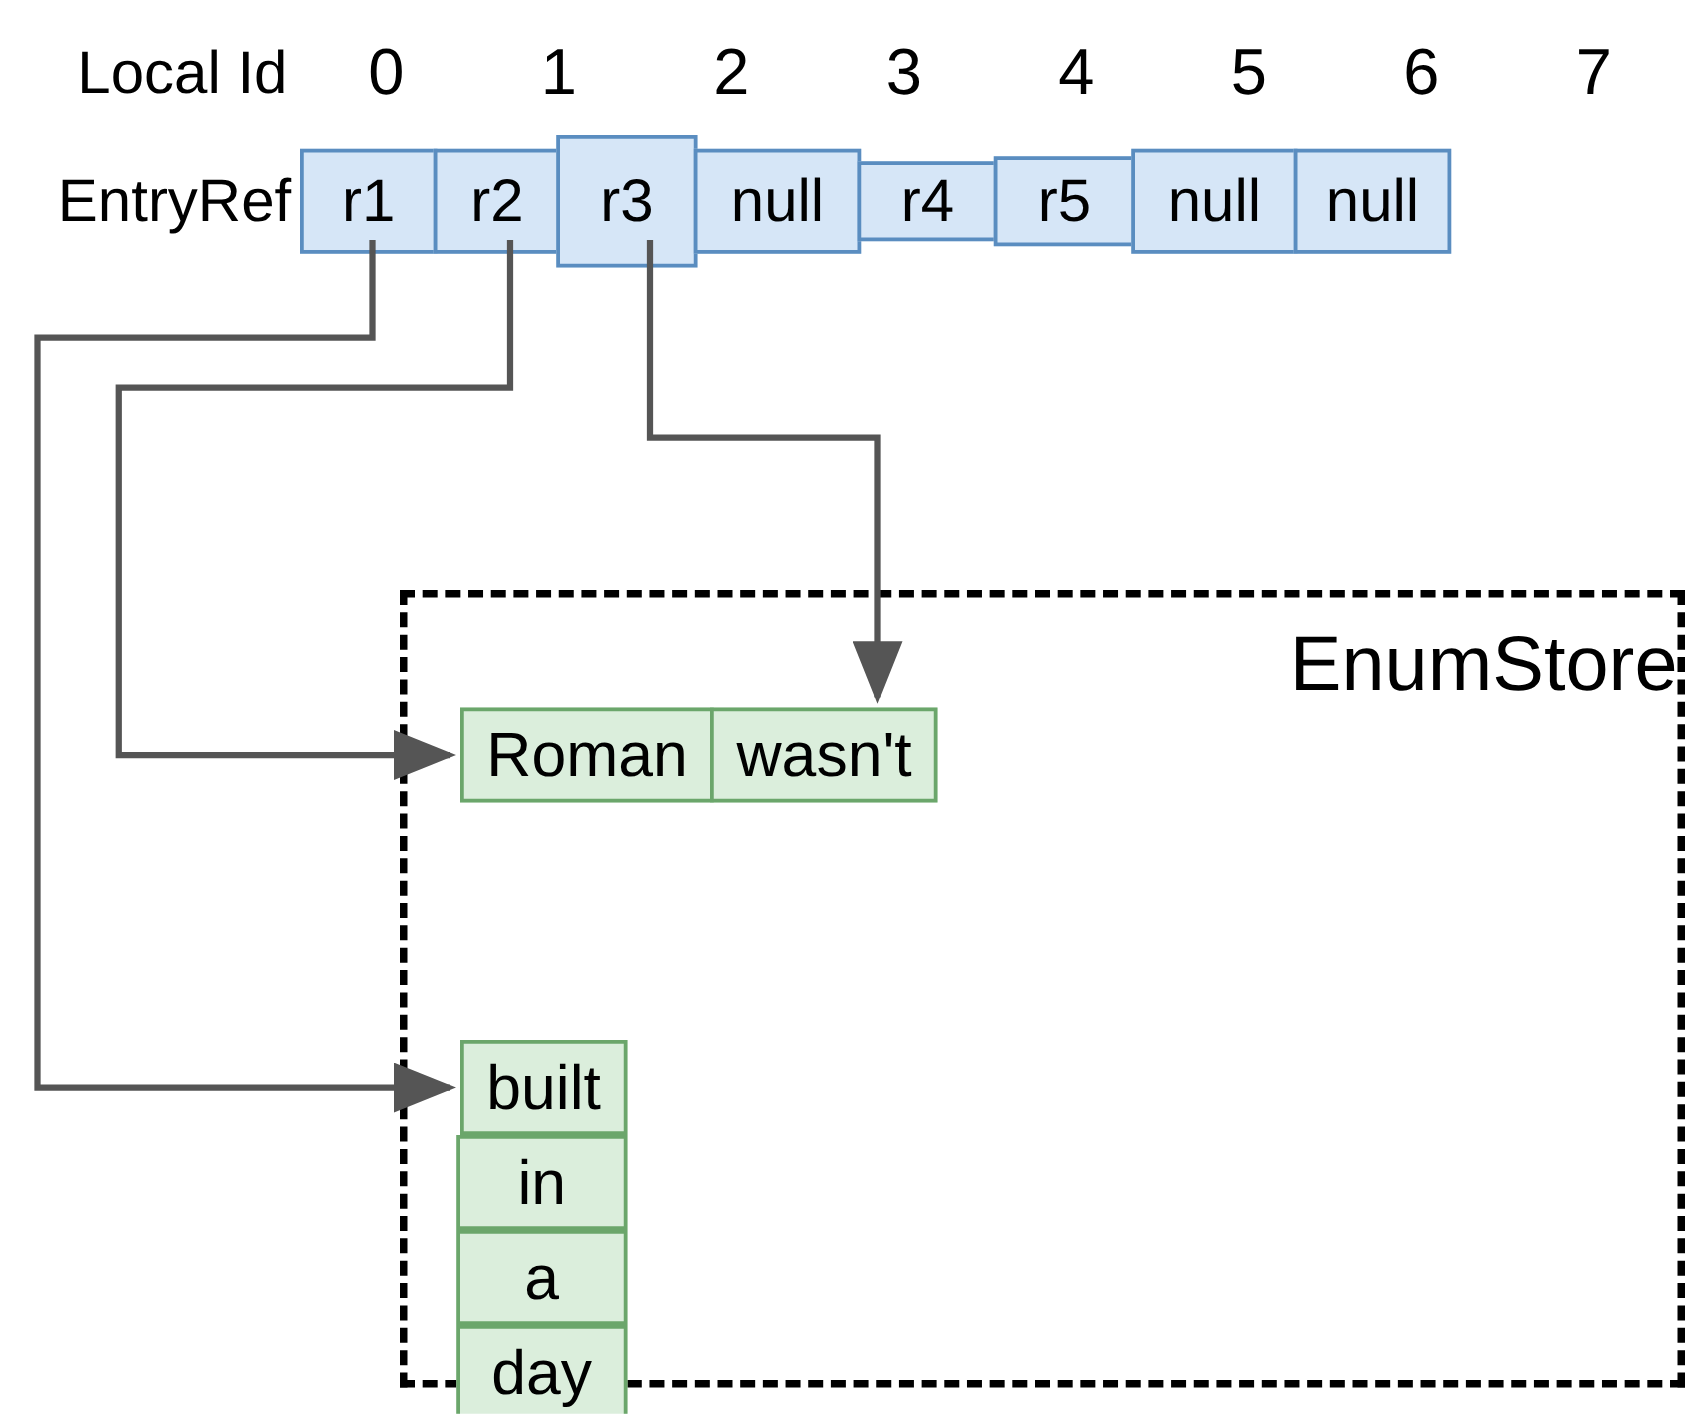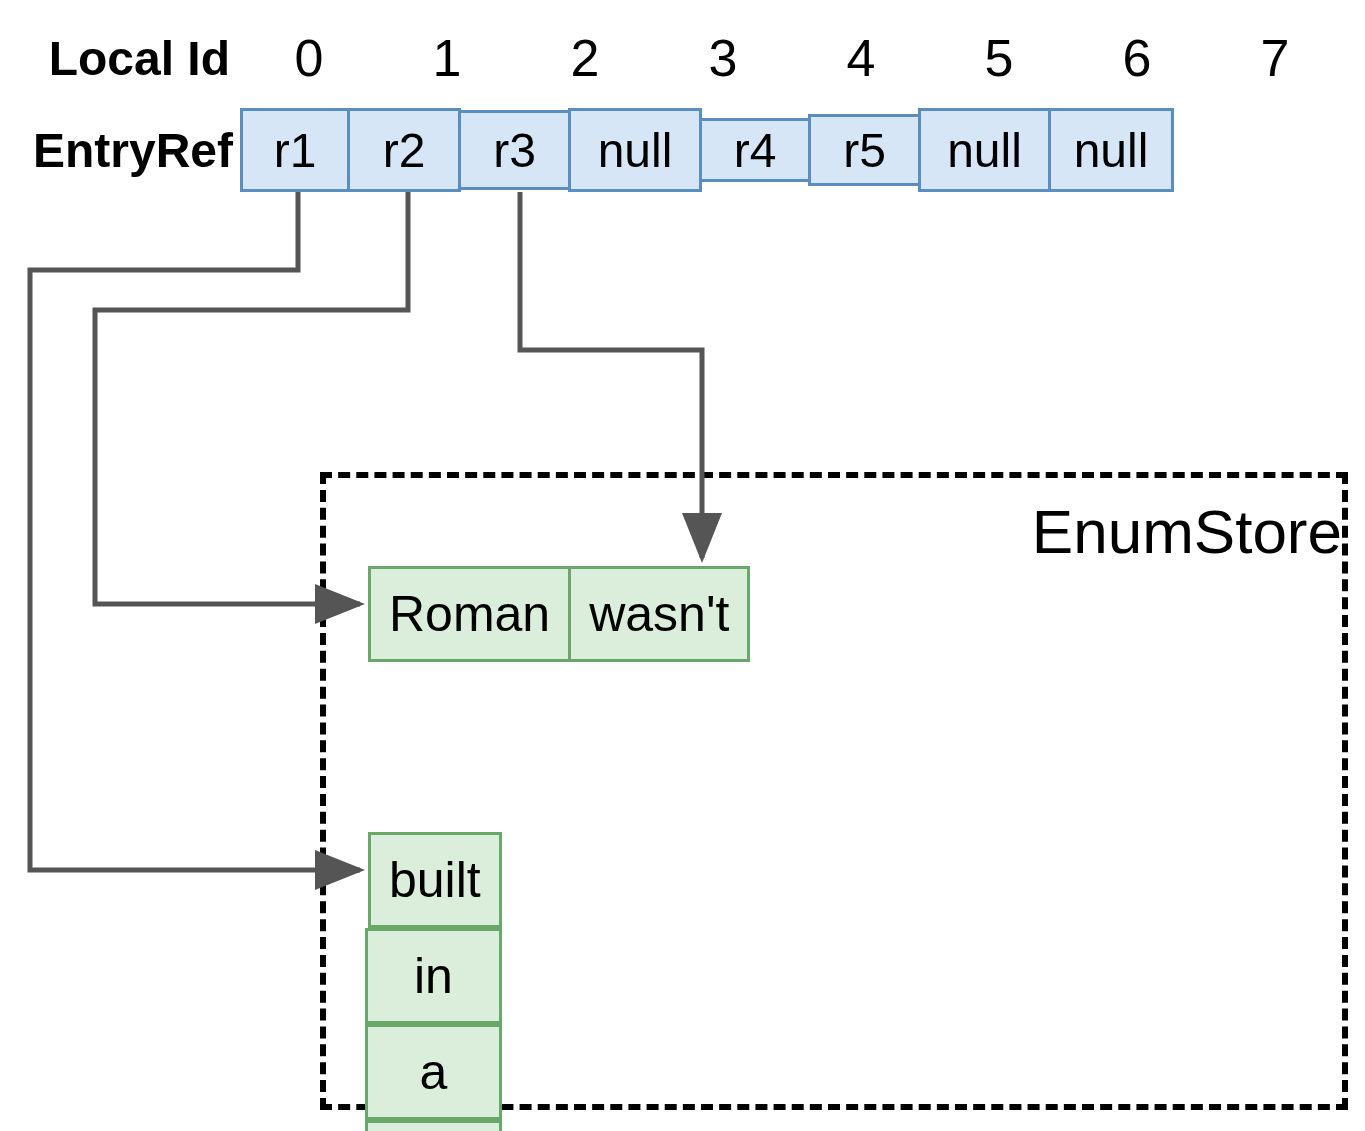--- a/index.html
+++ b/index.html
@@ -18,21 +18,21 @@
       position: relative;
       width: 100%;
       height: 100%;
     }
     .header-row {
       position: absolute;
       display: flex;
       align-items: center;
     }
     .header-label {
-      font-weight: bold;
+      font-weight: normal;
       font-size: 48px;
       text-align: right;
       padding-right: 10px;
     }
     .local-id-row {
       top: 28px;
       left: 0;
     }
     .entry-ref-row {
       top: 108px;
@@ -71,21 +71,21 @@
       right: 0px;
     }
     .word-row {
       position: absolute;
       display: flex;
     }
     .word-cell {
       font-size: 50px;
       background: #dbeedc;
       border: 3px solid #6ba66b;
-      padding: 16px 18px;
+      padding: 6px 18px;
       margin-left: -3px;
       display: flex;
       align-items: center;
       justify-content: center;
     }
     .word-cell:first-child {
       margin-left: 0;
     }
     .row1 {
       top: 566px;
@@ -118,22 +118,22 @@
     <div class="local-id-cell">3</div>
     <div class="local-id-cell">4</div>
     <div class="local-id-cell">5</div>
     <div class="local-id-cell">6</div>
     <div class="local-id-cell">7</div>
   </div>
 
   <div class="header-row entry-ref-row">
     <div class="header-label" style="width:243px">EntryRef</div>
     <div class="entry-cell" style="width:110px;height:84px">r1</div>
-    <div class="entry-cell" style="width:114px;height:84px">r2</div>
-    <div class="entry-cell" style="width:113px;height:80px">r3</div>
+    <div class="entry-cell" style="width:101px;height:84px">r2</div>
+    <div class="entry-cell" style="width:113px;height:106px">r3</div>
     <div class="entry-cell" style="width:134px;height:84px">null</div>
     <div class="entry-cell" style="width:112px;height:64px">r4</div>
     <div class="entry-cell" style="width:113px;height:72px">r5</div>
     <div class="entry-cell" style="width:133px;height:84px">null</div>
     <div class="entry-cell" style="width:126px;height:84px">null</div>
   </div>
 
   <div class="enum-store-box">
     <div class="enum-store-label">EnumStore</div>
   </div>

